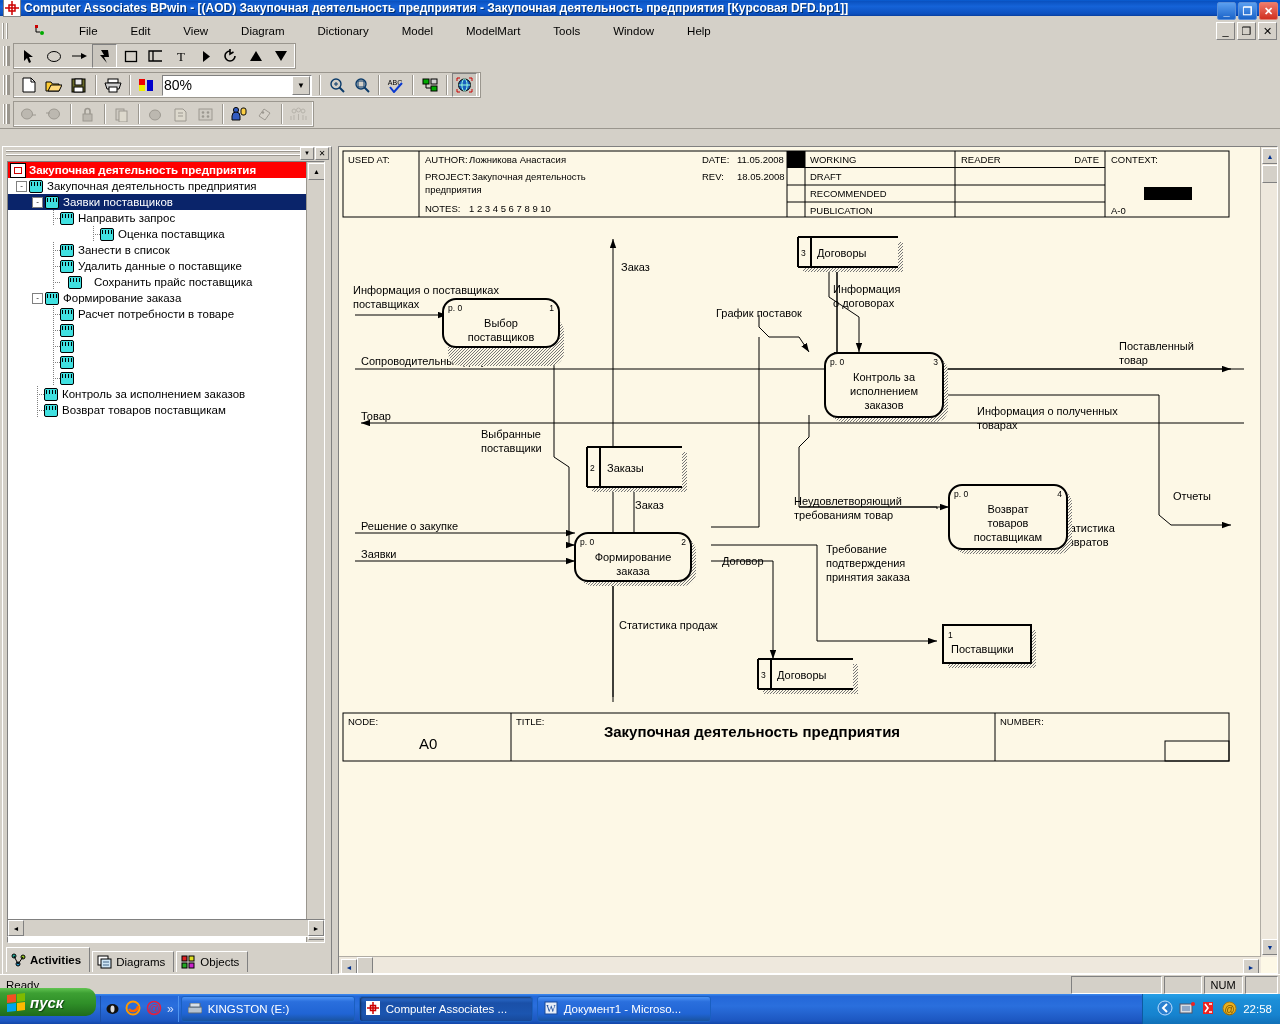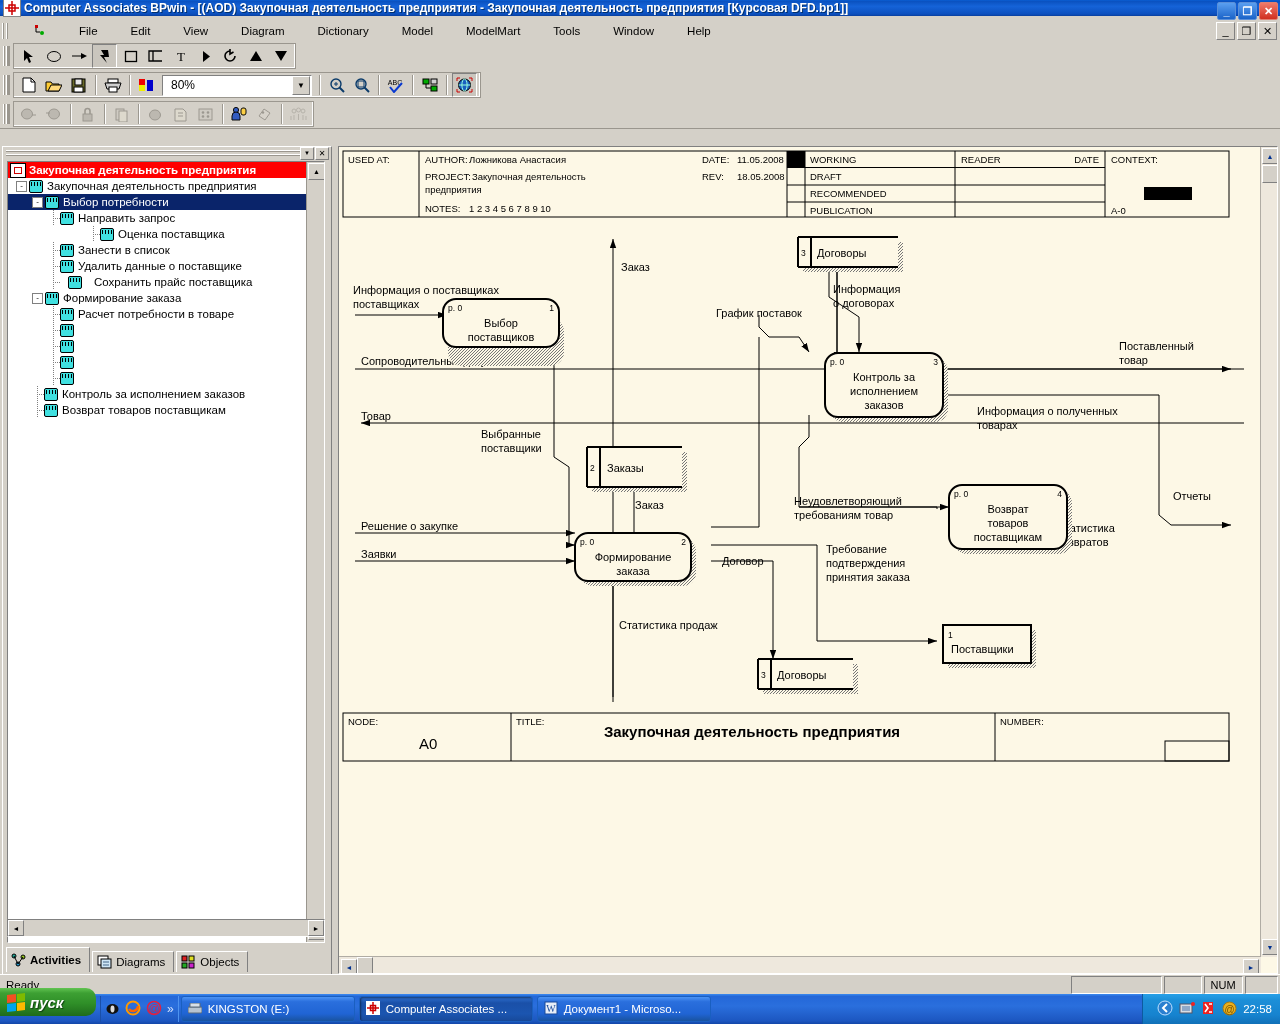--- a/index.html
+++ b/index.html
@@ -39,21 +39,21 @@
   .grip{width:7px;height:20px;margin:0 3px;
     background:linear-gradient(90deg,#fff 0 1px,#9a968e 1px 2px,transparent 2px 3px,#fff 3px 4px,#9a968e 4px 5px);}
   .tbtn{width:23px;height:22px;display:flex;align-items:center;justify-content:center;
     position:relative;margin:0 1px;}
   .tbtn.sel{border:1px solid #808080;border-right-color:#fff;border-bottom-color:#fff;background:#cac6be;}
   .tsep{width:1px;height:20px;background:#9a968e;margin:0 4px;box-shadow:1px 0 0 #fff;}
   .tb-frame{border:1px solid #9a968e;box-shadow:inset -1px -1px 0 #fff;display:flex;align-items:center;
     height:24px;padding:0 2px;}
   .zoombox{width:148px;height:19px;background:#fff;border:1px solid #808080;
     border-right-color:#fff;border-bottom-color:#fff;display:flex;align-items:center;margin:0 3px;}
-  .zoombox .zv{flex:1;padding-left:8px;font-size:12px;}
+  .zoombox .zv{flex:1;padding-left:1px;font-size:14px;}
   .zoombox .zarr{width:16px;height:17px;background:#d4d0c8;border:1px solid #fff;
     border-right-color:#808080;border-bottom-color:#808080;display:flex;align-items:center;justify-content:center;
     font-size:8px;margin-right:1px;}
 
   
   .leftpane{position:absolute;left:2px;top:146px;width:328px;height:828px;background:#d4d0c8;
     border:1px solid #fff;border-right-color:#808080;border-bottom-color:#808080;}
   .lp-caption{position:absolute;left:0;top:0;width:328px;height:12px;display:flex;align-items:center;}
   .lp-grip{flex:1;height:7px;margin-left:3px;
     background:repeating-linear-gradient(180deg,#fff 0 1px,#9a968e 1px 2px,transparent 2px 4px);}
@@ -444,21 +444,21 @@
               <i></i>
             </span>
           <span>Закупочная деятельность  предприятия</span>
         </div>
 
         <div class="trow sel" style="padding-left:24px;">
           <span class="pm">-</span>
           <span class="tico">
               <i></i>
             </span>
-          <span>Выбор  потребности</span>
+          <span>Заявки  поставщиков</span>
         </div>
 
         <div class="trow" style="padding-left:40px;">
           <span class="dotline elbow"></span>
           <span class="tico">
               <i></i>
             </span>
           <span>Направить  запрос</span>
         </div>
         <div class="trow" style="padding-left:40px;margin-left:40px;">

